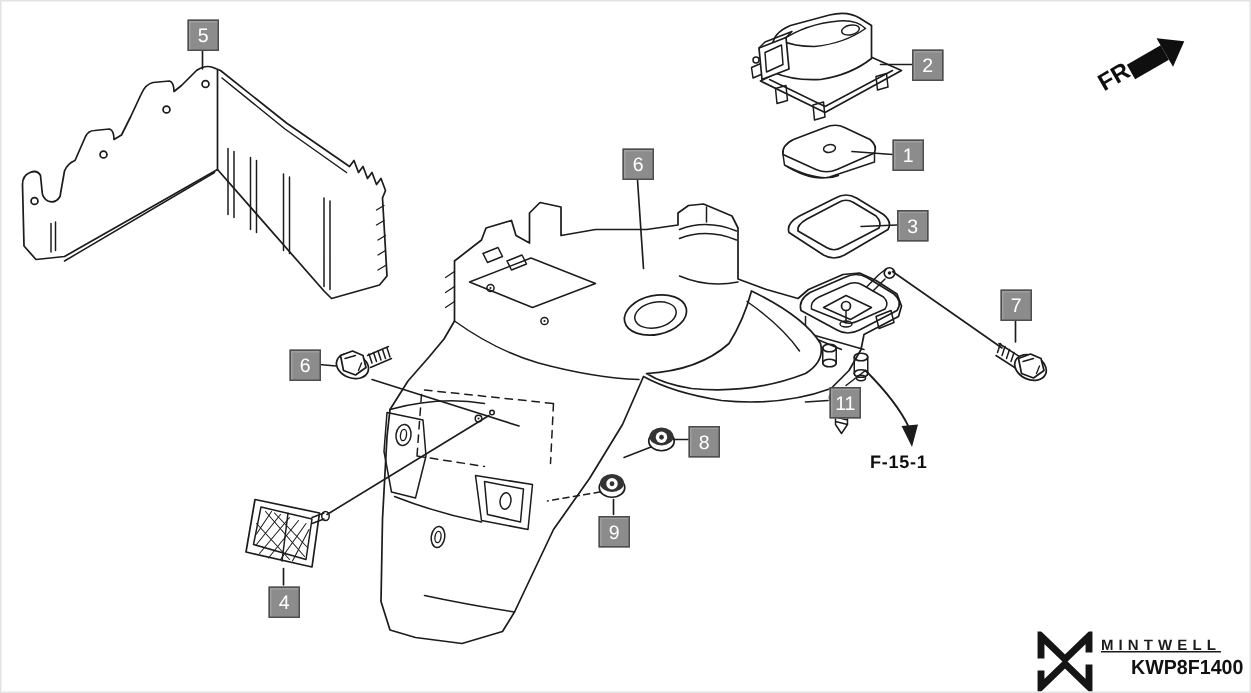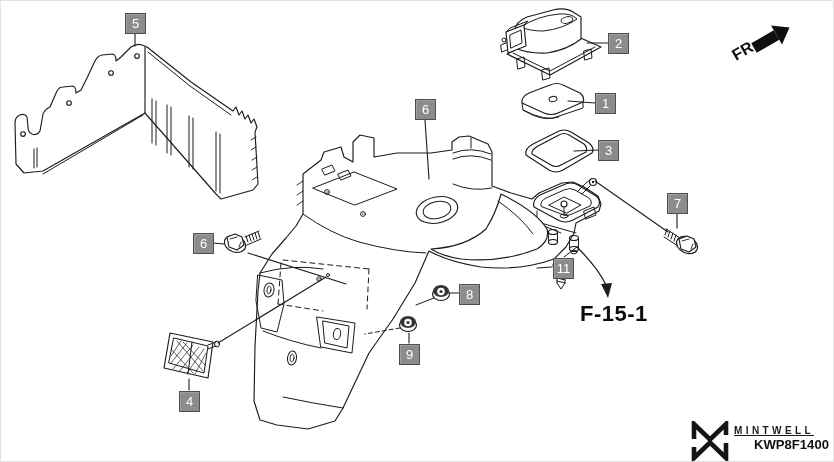--- a/index.html
+++ b/index.html
@@ -11,21 +11,21 @@
   #art{position:absolute;left:0;top:0;}
   .callout{
     position:absolute;width:19px;height:19px;
     background:#8c8c8c;border:1px solid #4e4e4e;
     color:#fff;font:13px/1 "Liberation Sans",sans-serif;
     display:flex;align-items:center;justify-content:center;
     box-shadow:inset 1px 1px 0 rgba(255,255,255,.18);
   }
   .ref-label{
     position:absolute;left:579px;top:300px;
-    font-size:22px;font-weight:bold;color:#0d0d0d;letter-spacing:.5px;
+    font-size:12px;font-weight:bold;color:#0d0d0d;letter-spacing:.5px;
   }
   .brand-name{
     position:absolute;left:733px;top:424px;
     font-size:10px;font-weight:bold;color:#1b1b1b;letter-spacing:3.4px;white-space:nowrap;text-decoration:underline;
   }
   .part-code{
     position:absolute;left:753px;top:436px;
     font-size:13.5px;font-weight:bold;color:#111;transform:scaleX(.97);transform-origin:left;
     white-space:nowrap;
   }

